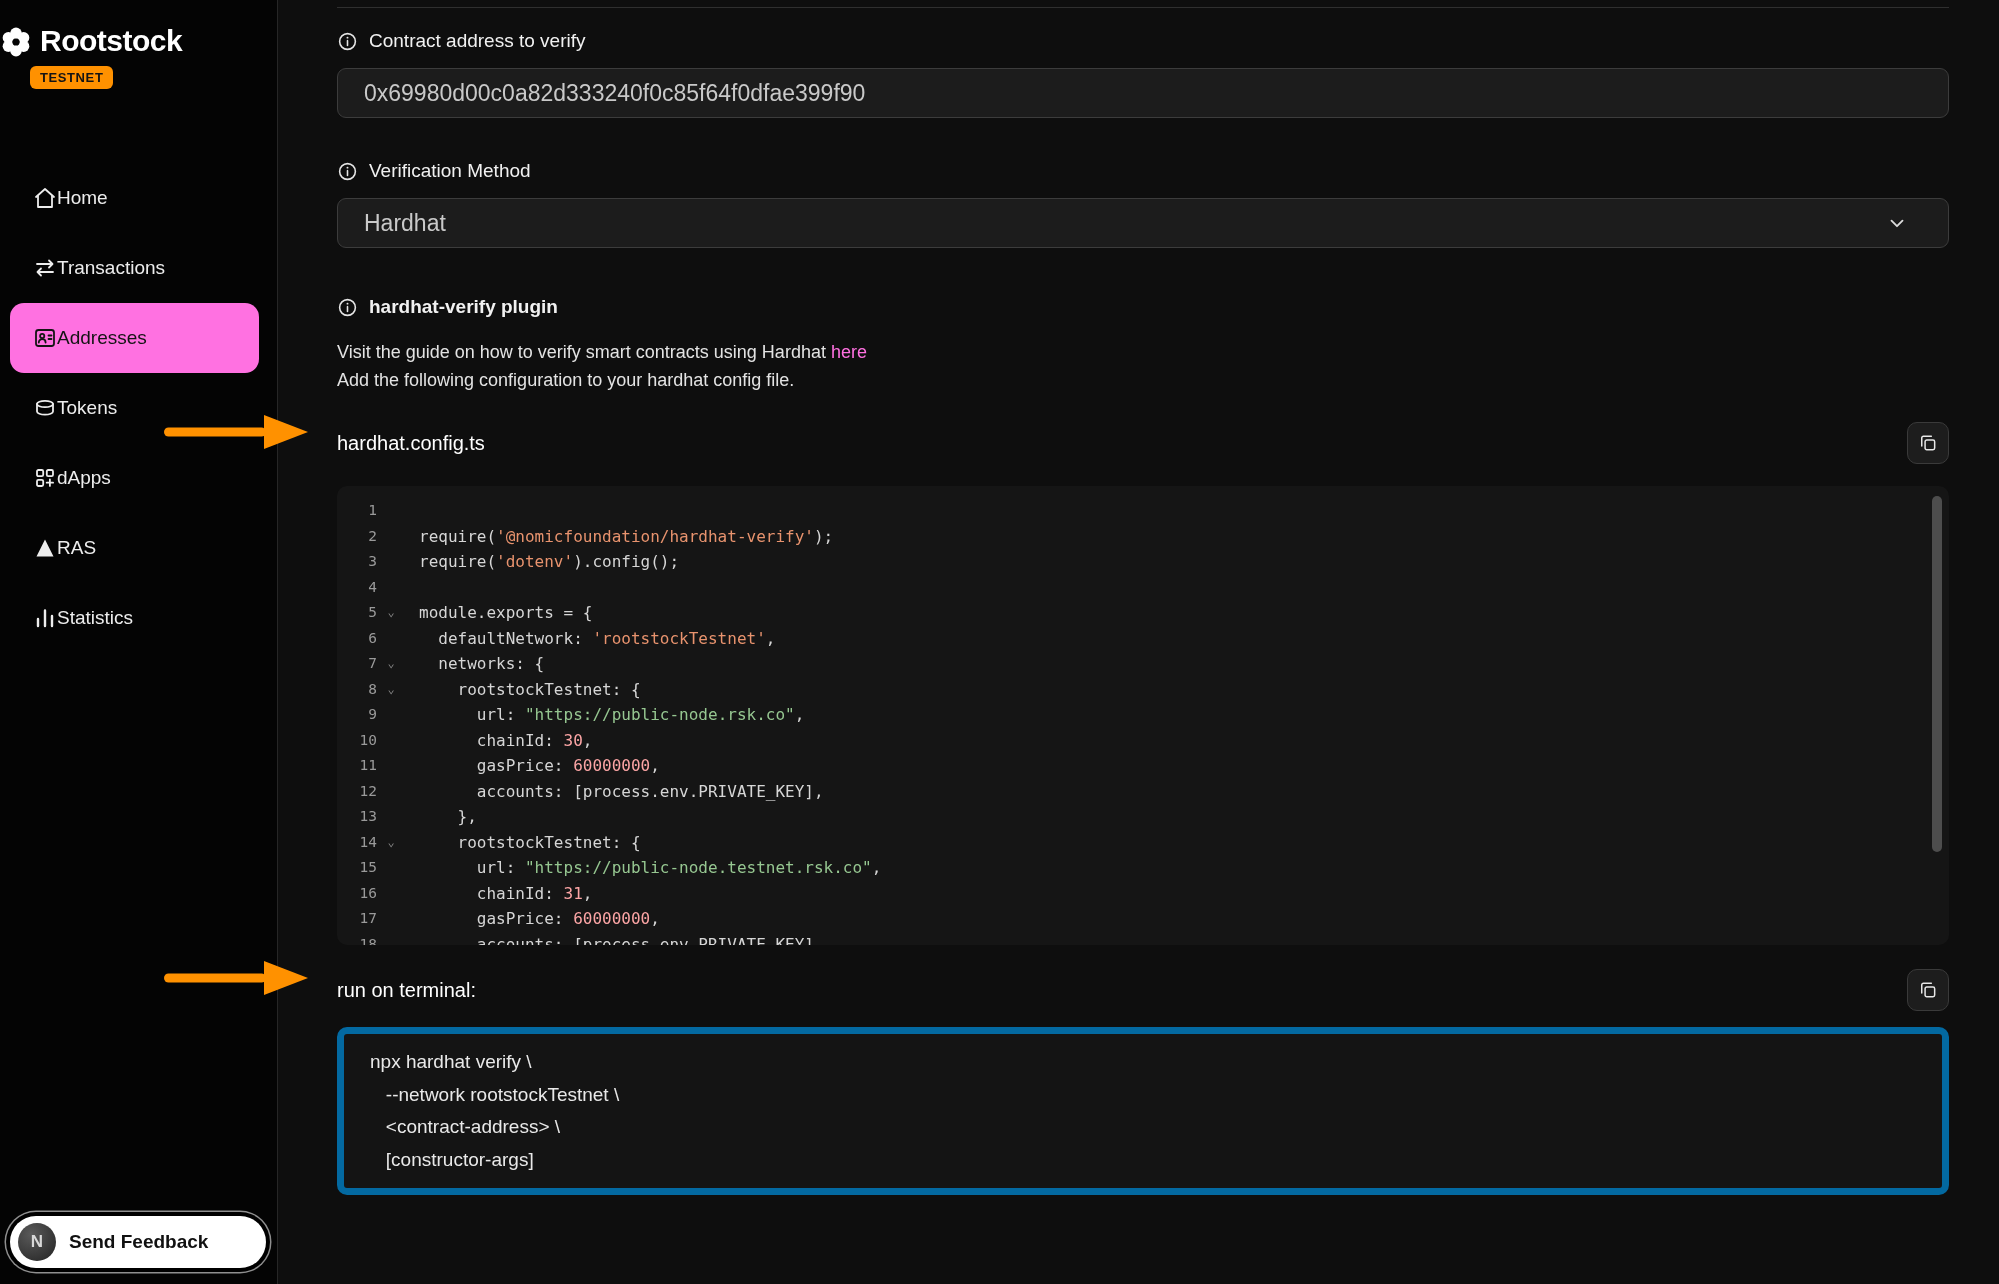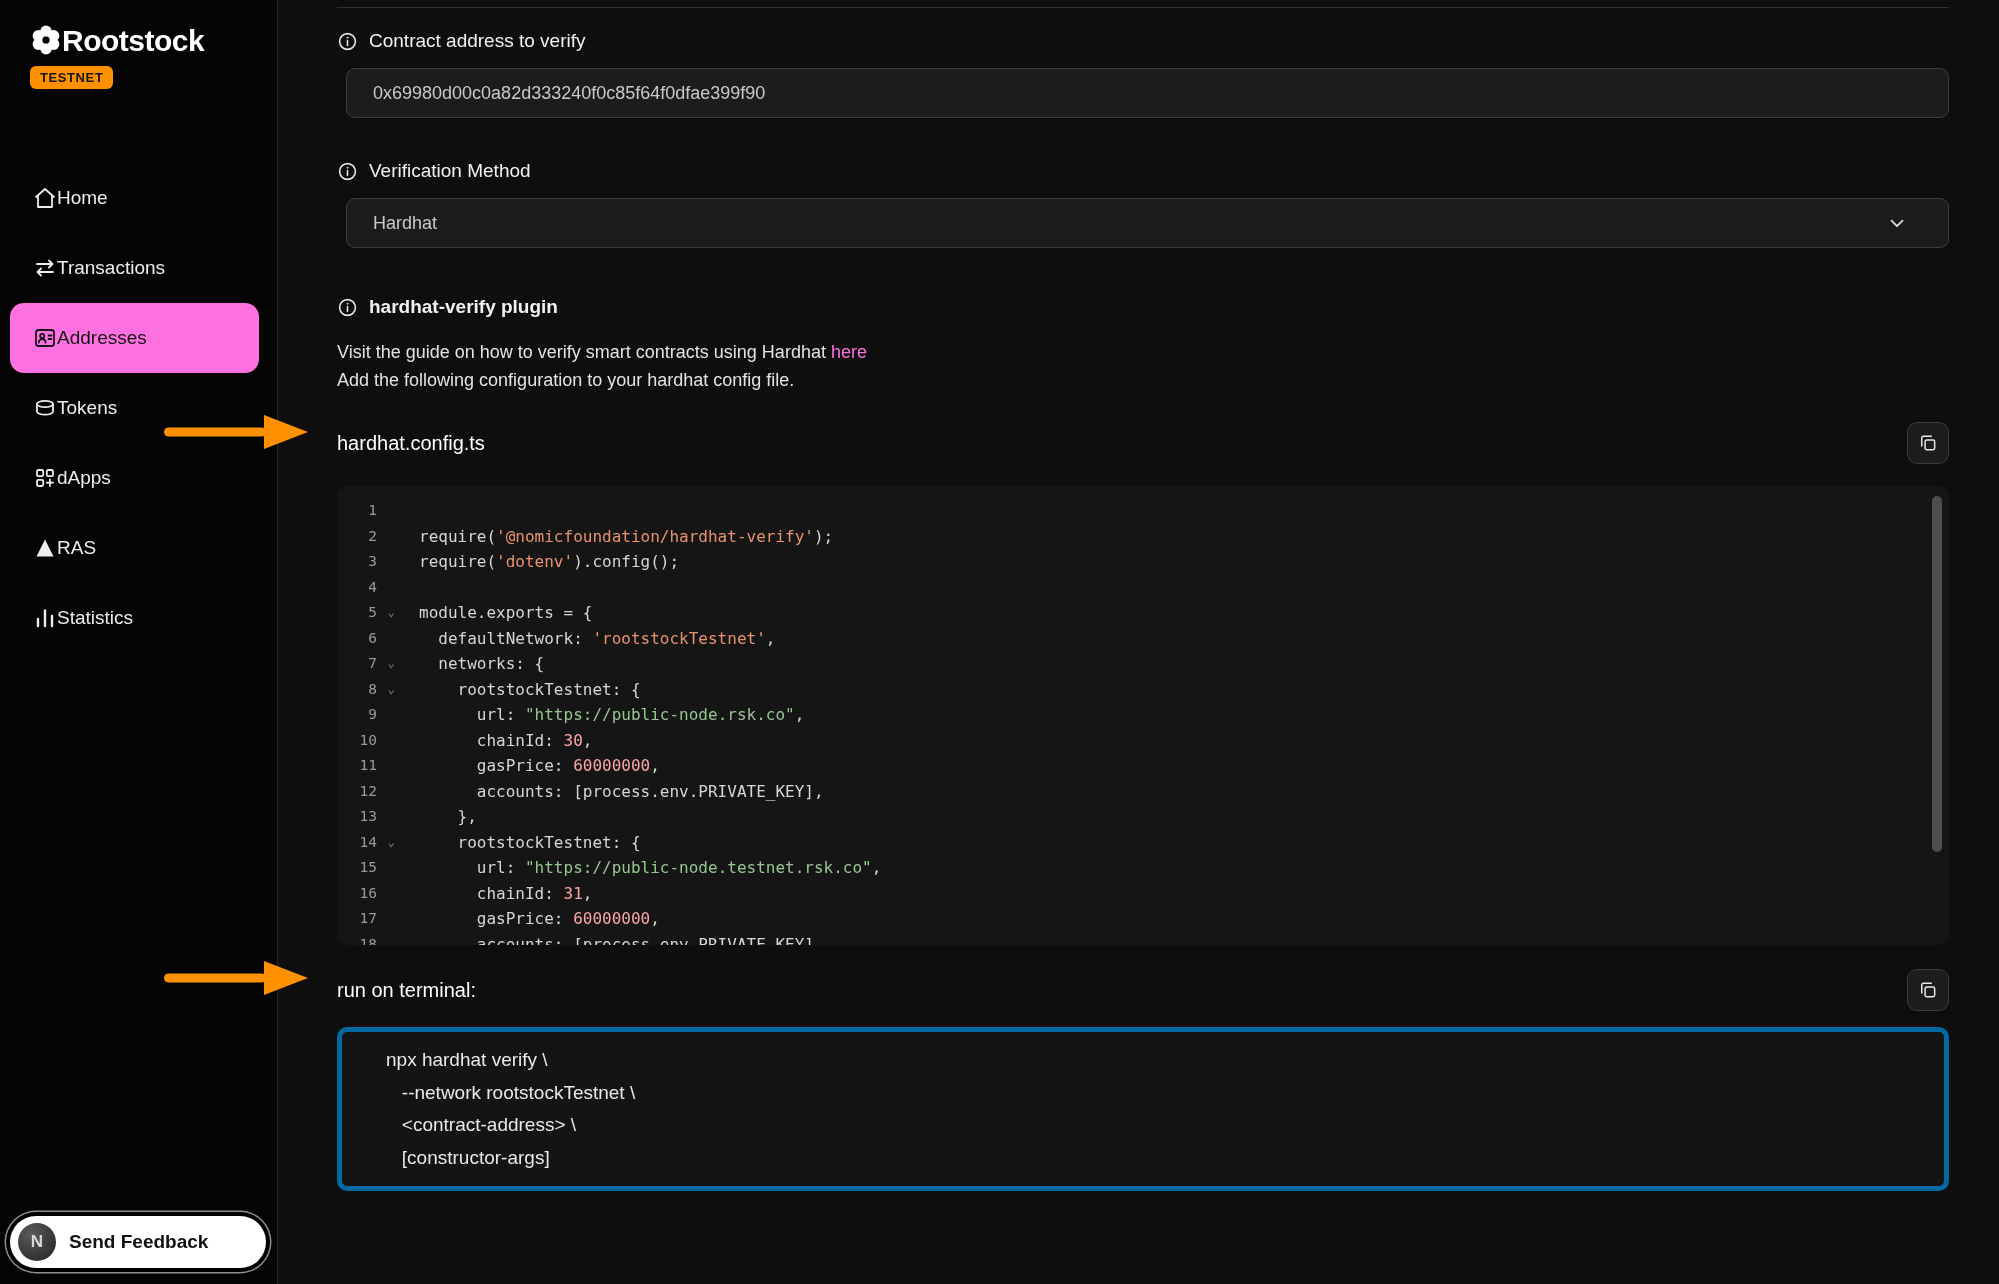--- a/index.html
+++ b/index.html
@@ -1,40 +1,40 @@
 <!DOCTYPE html>
 <html style="--pink: #FF71E1; --orange: #FF9100;"><head>
 <meta charset="utf-8">
 <style>
   * { box-sizing: border-box; margin: 0; padding: 0; }
   html,body { width:1999px; height:1284px; background:#0e0e0e; font-family:"Liberation Sans", sans-serif; overflow:hidden; }
   .app { display:flex; width:100%; height:100%; position:relative; }
 
   
   .sidebar { width:278px; flex:none; background:#040404; border-right:1px solid #262626; position:relative; padding-top:24px; }
-  .logo-row { display:flex; align-items:flex-start; padding-left:30px; }
+  .logo-row { display:flex; align-items:flex-end; gap:8px; }
   .logo-text { color:#fff; font-size:30px; font-weight:700; letter-spacing:-0.5px; }
   .badge { display:inline-block; margin:8px 0 0 30px; background:var(--orange,#FF9100); color:#141414; font-size:13px; font-weight:700; letter-spacing:0.6px; padding:4px 10px; border-radius:6px; }
   nav { margin-top:74px; }
   .nav-item { height:70px; display:flex; align-items:center; padding-left:23px; margin:0 18px 0 10px; border-radius:14px; color:#ededed; cursor:pointer; }
   .nav-item svg { flex:none; }
   .nav-label { font-size:19px; font-weight:500; }
   .nav-item.active { background:var(--pink,#FF71E1); color:#141414; }
   .feedback { position:absolute; left:10px; bottom:16px; width:256px; height:52px; background:#fff; border:none; border-radius:28px; display:flex; align-items:center; gap:13px; padding-left:8px; cursor:pointer; box-shadow:0 0 0 4px #000, 0 0 0 5.5px #8f8f8f; }
   .fb-circle { width:38px; height:38px; border-radius:50%; background:radial-gradient(circle at 35% 30%, #5a5a5a, #222); color:#d8d8d8; font-weight:700; font-size:17px; display:flex; align-items:center; justify-content:center; }
   .fb-label { color:#111; font-size:19px; font-weight:600; }
 
   
   main { flex:1; padding:0 50px 0 59px; position:relative; }
   .top-divider { border-top:1px solid #2f2f2f; margin-top:7px; }
   .field-label { display:flex; align-items:center; gap:11px; color:#f1f1f1; font-size:19px; font-weight:500; }
   .lbl-1 { margin-top:22px; }
   .lbl-2 { margin-top:42px; }
   .lbl-3 { margin-top:48px; font-weight:600; }
-  .input, .select { margin-top:16px; height:50px; background:#1c1c1c; border:1px solid #3c3c3c; border-radius:9px; display:flex; align-items:center; padding:0 26px; color:#c9c9c9; font-size:18px; cursor:text;margin-left:9px; }
+  .input, .select { margin-top:16px; height:50px; background:#1c1c1c; border:1px solid #3c3c3c; border-radius:9px; display:flex; align-items:center; padding:0 26px; color:#c9c9c9; font-size:23px; cursor:text; }
   .select { cursor:pointer; justify-content:space-between; padding-right:40px; }
   .guide { margin-top:20px; color:#e3e3e3; font-size:18px; line-height:28px; }
   .guide a { color:var(--pink,#FF71E1); text-decoration:none; cursor:pointer; }
   .code-header { margin-top:28px; display:flex; align-items:center; justify-content:space-between; }
   .code-header h3 { color:#fff; font-size:20px; font-weight:400; }
   .code-header.terminal-header { margin-top:24px; }
   .code-header.terminal-header h3 { font-weight:500; }
   .copy-btn { width:42px; height:42px; background:#1d1d1d; border:1px solid #3a3a3a; border-radius:10px; display:flex; align-items:center; justify-content:center; cursor:pointer; }
 
   
@@ -43,21 +43,21 @@
   .ln { width:40px; flex:none; text-align:right; color:#9a9a9a; font-size:14.5px; }
   .fold { width:20px; flex:none; text-align:center; color:#8a8a8a; font-size:12px; margin-left:4px; }
   .code-text { margin-left:18px; }
   .tok-p  { color:#d6d6d6; }
   .tok-s1 { color:#e8936e; }
   .tok-s2 { color:#96c791; }
   .tok-n  { color:#fca5a5;text-align:right; }
   .code-scrollbar { position:absolute; top:10px; right:7px; width:10px; height:356px; background:#4d4d4d; border-radius:5px; cursor:pointer; }
 
   
-  .terminal { margin-top:16px; background:#141414; border:5px solid #0369a1; border-radius:10px; padding:12px 44px; }
+  .terminal { margin-top:16px; background:#141414; border:7px solid #0369a1; border-radius:10px; padding:12px 26px; }
   .terminal-line { white-space:pre; color:#e9e9e9; font-size:19px; line-height:32.5px; }
 
   
   .arrow-annotation { position:absolute; z-index:40; pointer-events:none; }
 </style>
 </head>
 <body>
 
 <div class="app">
 

